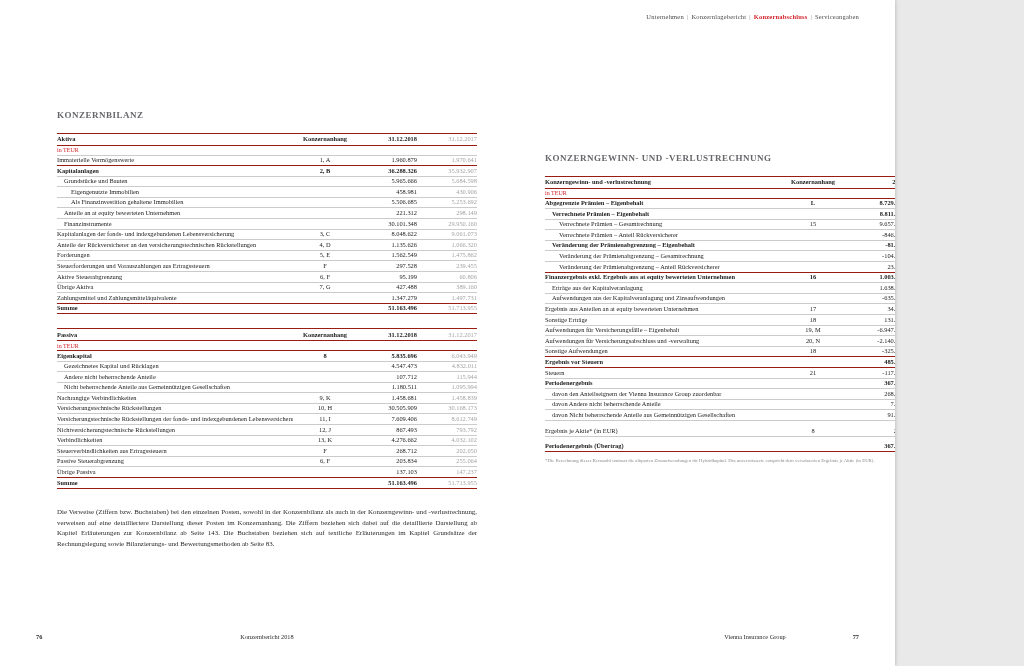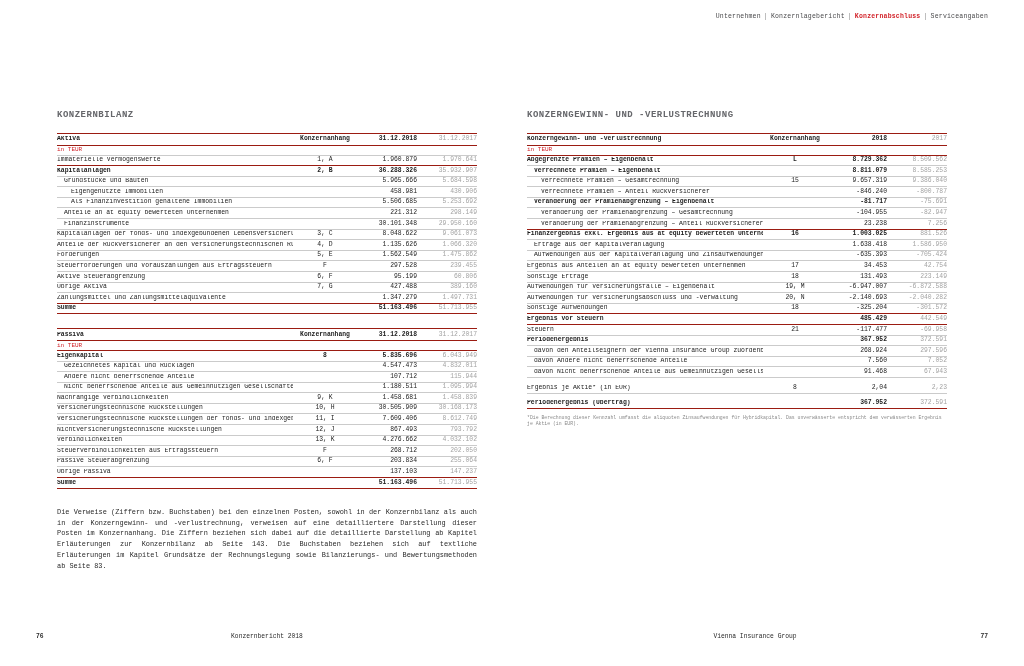--- a/index.html
+++ b/index.html
@@ -1,26 +1,26 @@
 <!DOCTYPE html>
 <html><head>
 <meta charset="utf-8">
 <style>
   html,body{margin:0;padding:0;background:#e9e9e9;}
-  .sheet{position:relative;width:1024px;height:666px;background:#ffffff;
-         font-family:Liberation Mono, monospace;color:#1c1c1c;overflow:hidden;
+  .sheet{position:relative;width:895px;height:666px;background:#ffffff;
+         font-family:Liberation Serif, serif;color:#1c1c1c;overflow:hidden;
          box-shadow:0 0 4px rgba(0,0,0,.25);}
   
   .topnav{position:absolute;top:13px;right:36px;font-size:6.5px;color:#4a4a4c;letter-spacing:.2px;}
   .topnav .sep{color:#8a8a8a;margin:0 3px;}
   .topnav .active{color:#d2232a;font-weight:bold;}
   
   .page{position:absolute;top:110px;width:420px;}
   .page-l{left:57px;}
-  .page-r{left:527px;}
+  .page-r{left:545px;margin-top:43px;}
   .pg-title{margin:0 0 13px 0;font-size:9px;font-weight:bold;color:#66676b;letter-spacing:.5px;}
   
   .fintable{width:420px;}
   .t-row{display:flex;align-items:center;height:9.6px;font-size:6.4px;line-height:1;
          border-bottom:1px solid #cbcbcb;}
   .t-head{height:11px;font-weight:bold;border-top:1px solid #9b1c12;border-bottom:1px solid #9b1c12;}
   .t-unit{height:8.5px;color:#d2232a;font-size:6px;}
   .t-row.rb-red{border-bottom:1px solid #9b1c12;}
   .t-spacer{height:5px;}
   .c-label{flex:1;padding-right:4px;white-space:nowrap;overflow:hidden;}

